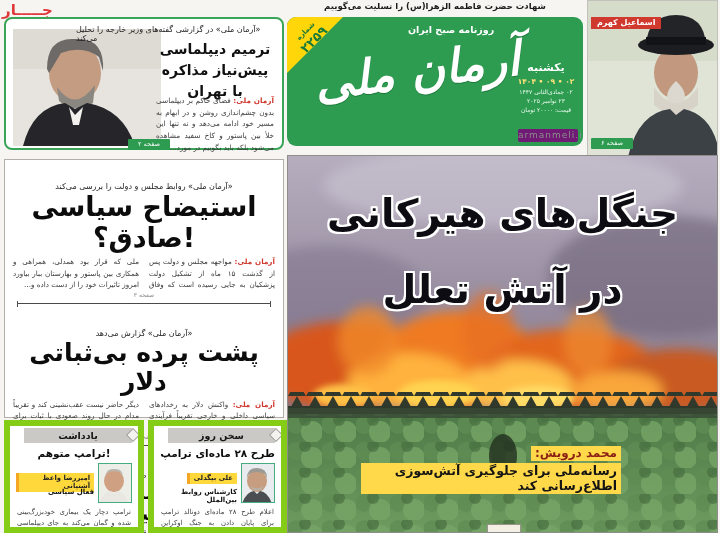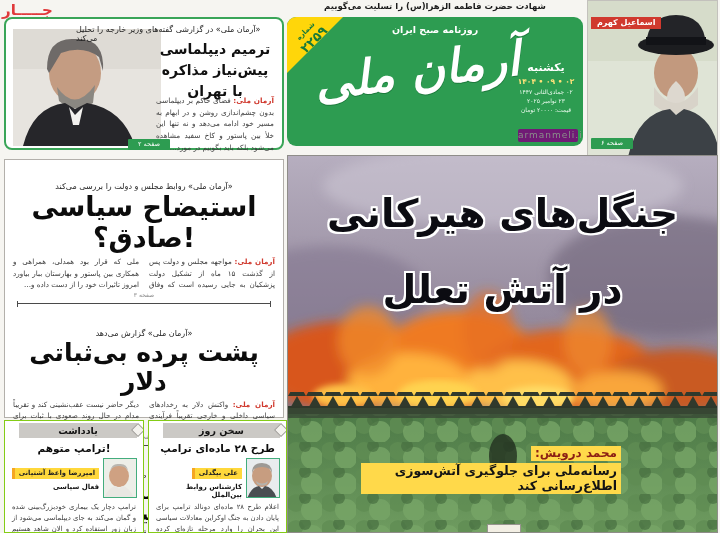--- a/index.html
+++ b/index.html
@@ -15,21 +15,21 @@
   
   #watermark { left:2px; top:1px; color:#e0393b; font-weight:bold; font-size:15px; letter-spacing:1px; }
 
   
   #condolence { left:295px; top:1px; width:280px; text-align:center; font-size:8.5px; font-weight:bold; color:#1c1c1c; }
   #masthead { left:287px; top:17px; width:296px; height:129px; background:#2d9c51; border-radius:9px; overflow:hidden; }
   #issue-tri { position:absolute; left:0; top:0; width:56px; height:56px; background:#ffd60a; clip-path:polygon(0 0,100% 0,0 100%); }
   #issue-tri .in { position:absolute; left:-2px; top:8px; width:52px; text-align:center; transform:rotate(-45deg); color:#17793a; font-weight:bold; }
   #issue-tri .lbl { font-size:7px; display:block; }
   #issue-tri .num { font-size:13px; display:block; }
-  #tagline { position:absolute; left:0; top:7px; width:100%; text-align:center; color:#fff; font-size:9.5px; font-weight:bold; }
+  #tagline { position:absolute; left:16px; top:7px; width:100%; text-align:center; color:#fff; font-size:9.5px; font-weight:bold; }
   #mast-title { position:absolute; left:10px; top:26px; width:240px; text-align:center; color:#fff; font-size:47px; font-weight:bold; transform:rotate(-7deg); font-style:italic; text-shadow:0 1px 0 #1d7a3c; }
   #dateblock { position:absolute; right:6px; top:44px; width:62px; text-align:center; color:#fff; direction:rtl; }
   #dateblock .wd { font-size:11px; font-weight:bold; margin-bottom:3px; }
   #dateblock .d1 { font-size:7.5px; color:#ffe27a; font-weight:bold; margin-bottom:2px; }
   #dateblock .d2, #dateblock .d3, #dateblock .d4 { font-size:6px; color:#eafbee; margin-bottom:2px; }
   #website { position:absolute; right:5px; bottom:4px; width:60px; height:13px; background:#701a75; border-radius:2px; color:#8a8f8a; font-size:9px; line-height:13px; text-align:center; letter-spacing:1px; }
 
   
   .kicker { font-size:8px; color:#222; text-align:center; }
   .lead-label { color:#d0392e; font-weight:bold; }
@@ -53,21 +53,21 @@
   .story { position:relative; padding:22px 8px 2px; }
   .story h2 { text-align:center; color:#0c0c0c; }
   .lead2 { direction:rtl; column-count:2; column-gap:10px; font-size:7.2px; line-height:1.6; color:#3d3d3d; text-align:justify; margin-top:3px; }
   .sep { position:relative; margin:3px 12px; border-top:1px solid #4a4a4a; }
   .sep::before, .sep::after { content:""; position:absolute; top:-3px; width:1px; height:6px; background:#4a4a4a; }
   .sep::before { right:0; } .sep::after { left:0; }
   .bullet-line { direction:rtl; text-align:center; font-size:7.8px; font-weight:bold; color:#222; margin-top:3px; }
   .bullet-sq { display:inline-block; width:6px; height:6px; background:#2d9c51; margin-left:4px; vertical-align:middle; }
 
   
-  .bbox { position:absolute; top:420px; height:113px; background:#fff; border:1px solid #84cc16; overflow:hidden; }
+  .bbox { position:absolute; top:420px; height:113px; background:#fff; border:6px solid #84cc16; overflow:hidden; }
   .bhead { position:relative; margin:2px 6px 0 14px; height:15px; background:#cbc9c5; text-align:center; font-size:9.5px; font-weight:bold; color:#151515; line-height:15px; }
   .bhead .dia { position:absolute; right:-6px; top:2px; width:10px; height:10px; background:#f4f2ee; border:1px solid #9a9894; transform:rotate(45deg); }
   .btitle { text-align:center; font-size:10.5px; font-weight:bold; color:#0d0d0d; margin-top:4px; }
   .author-row { position:relative; height:42px; margin:4px 6px 0; direction:rtl; }
   .aphoto { position:absolute; right:0; top:0; width:34px; height:40px; border:1px solid #43ad7d; background:#eef0ea; overflow:hidden; }
   .aname { position:absolute; right:38px; top:10px; background:#ffd83b; border-left:3px solid #f5a623; font-size:6.8px; font-weight:bold; color:#222; padding:1px 4px 2px; }
   .arole { position:absolute; right:38px; top:25px; font-size:7px; font-weight:bold; color:#111; }
   .abody { direction:rtl; margin:2px 7px; font-size:6.9px; line-height:1.6; color:#3a3a3a; text-align:justify; }
 
   

